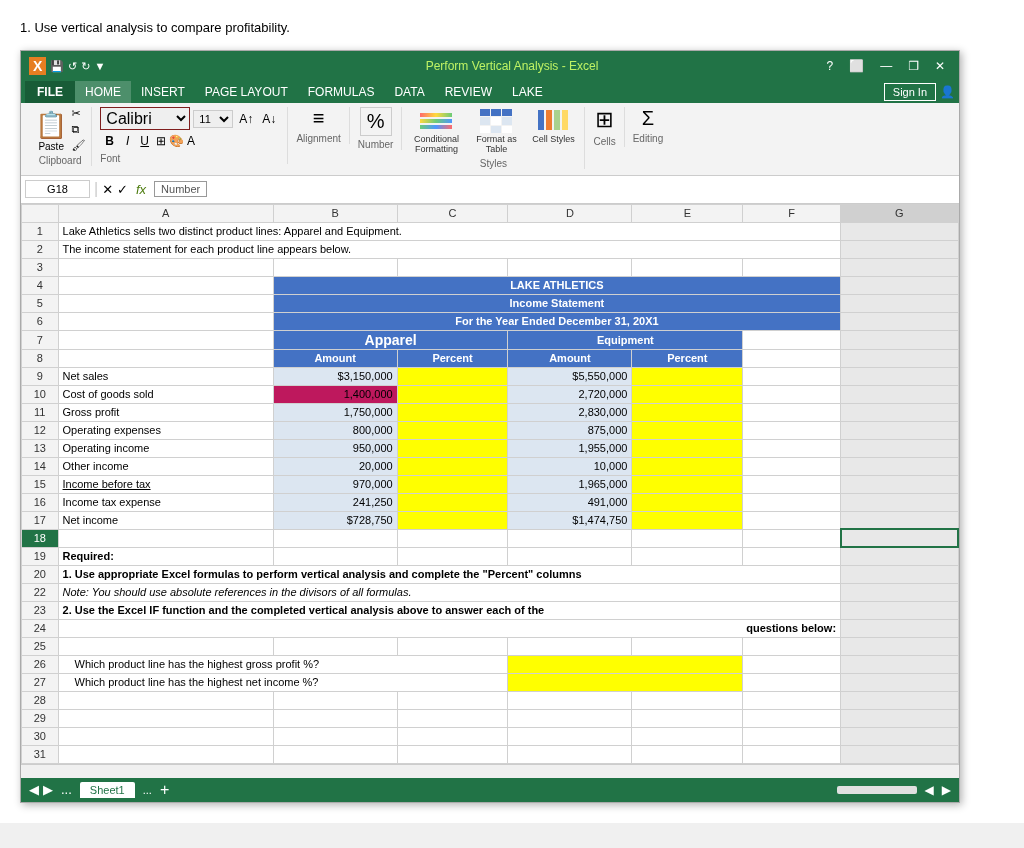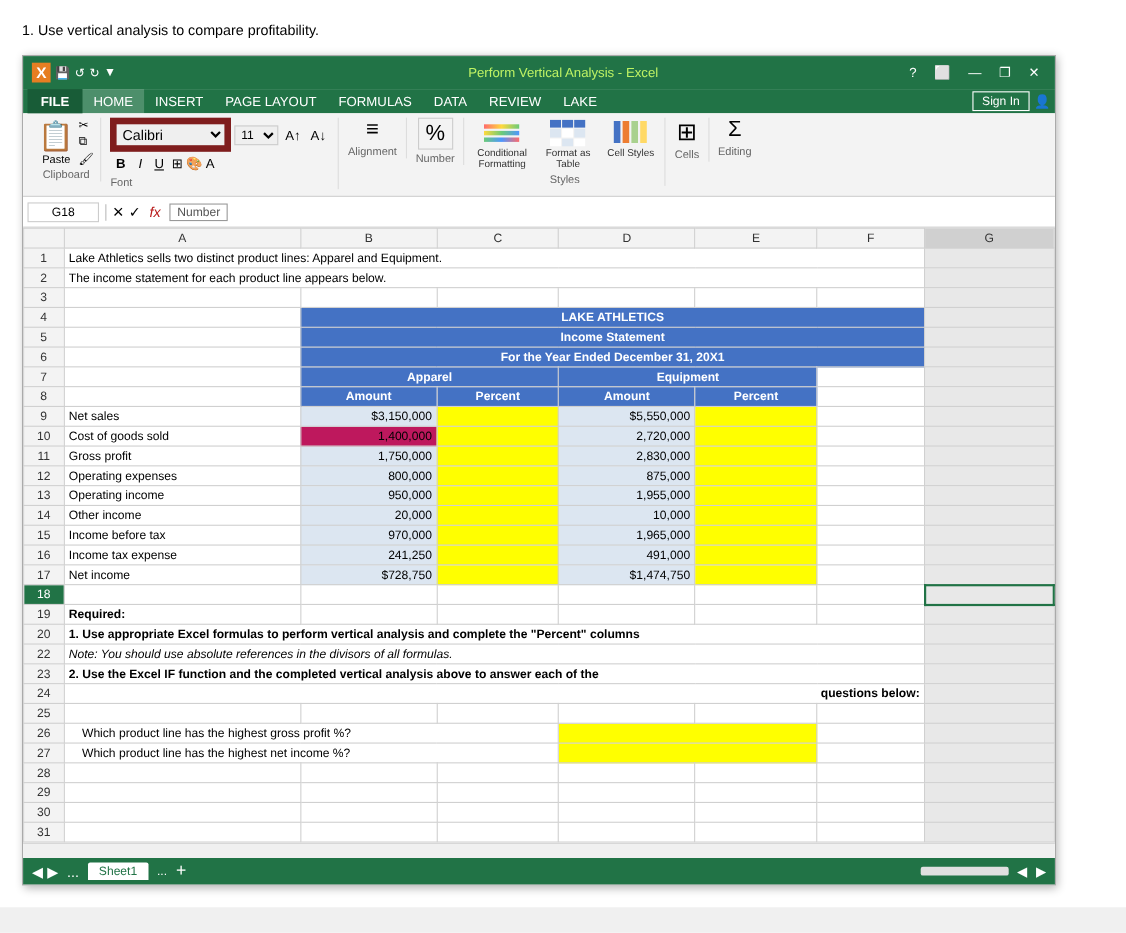--- a/index.html
+++ b/index.html
@@ -24,21 +24,21 @@
     .menu-file { background: #185c37; color: #fff; font-size: 12px; font-weight: bold; padding: 4px 12px; cursor: pointer; }
     .menu-item { color: #fff; font-size: 12px; padding: 4px 10px; cursor: pointer; }
     .menu-item:hover, .menu-item.active { background: rgba(255,255,255,0.15); }
     .menu-item.active { background: rgba(255,255,255,0.2); }
     .sign-in { margin-left: auto; color: #fff; font-size: 12px; display: flex; align-items: center; gap: 4px; }
     .sign-in-btn { background: transparent; border: 1px solid #fff; color: #fff; font-size: 11px; padding: 2px 8px; cursor: pointer; }
 
     
     .ribbon { background: #f3f3f3; border-bottom: 1px solid #ccc; padding: 4px 8px 6px; }
     .ribbon-groups { display: flex; align-items: flex-start; gap: 0; }
-    .font-select { font-size: 13px; padding: 1px; width: 110px; border: 6px solid #7f1d1d; }
+    .font-select { font-size: 16px; padding: 1px; width: 90px; border: 1px solid #7f1d1d; }
     .font-size-select { font-size: 11px; padding: 1px; width: 40px; border: 1px solid #ccc; }
     .font-size-inc { font-size: 12px; cursor: pointer; padding: 1px 3px; }
     .bold-btn { font-weight: bold; font-size: 12px; cursor: pointer; padding: 1px 4px; border: 1px solid transparent; }
     .italic-btn { font-style: italic; font-size: 12px; cursor: pointer; padding: 1px 4px; }
     .underline-btn { text-decoration: underline; font-size: 12px; cursor: pointer; padding: 1px 4px; }
 
     
     .formula-bar { display: flex; align-items: center; border-bottom: 1px solid #ccc; background: #fff; padding: 2px 4px; gap: 4px; height: 28px; }
     .cell-ref { width: 65px; border: 1px solid #ccc; font-size: 11px; padding: 2px 4px; text-align: center; }
     .formula-input { flex: 1; border: none; outline: none; font-size: 12px; padding: 2px; }
@@ -220,21 +220,21 @@
         </div>
 
       </div>
     </div>
 
     <div class="formula-bar">
       <input type="text" class="cell-ref" value="G18" style="">
       <span style="color:#ccc;font-size:16px;">|</span>
       <span style="cursor:pointer;font-size:13px;">✕</span>
       <span style="cursor:pointer;font-size:13px;">✓</span>
-      <span style="font-style:italic;font-size:13px;color:#b91c1c;margin:0 4px;">fx</span>
+      <span style="font-style:italic;font-size:13px;color:#4d7c0f;margin:0 4px;">fx</span>
       <div class="number-label-box">Number</div>
       <input type="text" class="formula-input" value="" style="">
     </div>
 
     <div class="spreadsheet">
       <table class="sheet-table">
         <colgroup>
           <col style="width:28px;">
           <col style="width:165px;">
           <col style="width:95px;">
@@ -298,21 +298,21 @@
           <tr>
             <td class="row-header">6</td>
             <td></td>
             <td colspan="5" class="header-blue" style="font-size:11px;text-align:center;">For the Year Ended December 31, 20X1</td>
             <td style="background:#e8e8e8;"></td>
           </tr>
 
           <tr>
             <td class="row-header">7</td>
             <td></td>
-            <td colspan="2" class="col-header-blue" style="font-size:11px;">Apparel</td>
+            <td colspan="2" class="col-header-blue" style="font-size:14px;">Apparel</td>
             <td colspan="2" class="col-header-blue" style="font-size:11px;">Equipment</td>
             <td></td>
             <td style="background:#e8e8e8;"></td>
           </tr>
 
           <tr>
             <td class="row-header">8</td>
             <td></td>
             <td class="col-header-blue" style="font-size:11px;">Amount</td>
             <td class="col-header-blue" style="font-size:11px;">Percent</td>
@@ -383,21 +383,21 @@
             <td class="right-align" style="font-size:11px;background:#dce6f1;">20,000</td>
             <td class="yellow-cell"></td>
             <td class="right-align" style="font-size:11px;background:#dce6f1;">10,000</td>
             <td class="yellow-cell"></td>
             <td></td>
             <td style="background:#e8e8e8;"></td>
           </tr>
 
           <tr>
             <td class="row-header">15</td>
-            <td style="font-size:11px;">Income before tax</td>
+            <td style="font-size:11px;text-decoration:underline;">Income before tax</td>
             <td class="right-align" style="font-size:11px;background:#dce6f1;">970,000</td>
             <td class="yellow-cell"></td>
             <td class="right-align" style="font-size:11px;background:#dce6f1;">1,965,000</td>
             <td class="yellow-cell"></td>
             <td></td>
             <td style="background:#e8e8e8;"></td>
           </tr>
 
           <tr>
             <td class="row-header">16</td>

